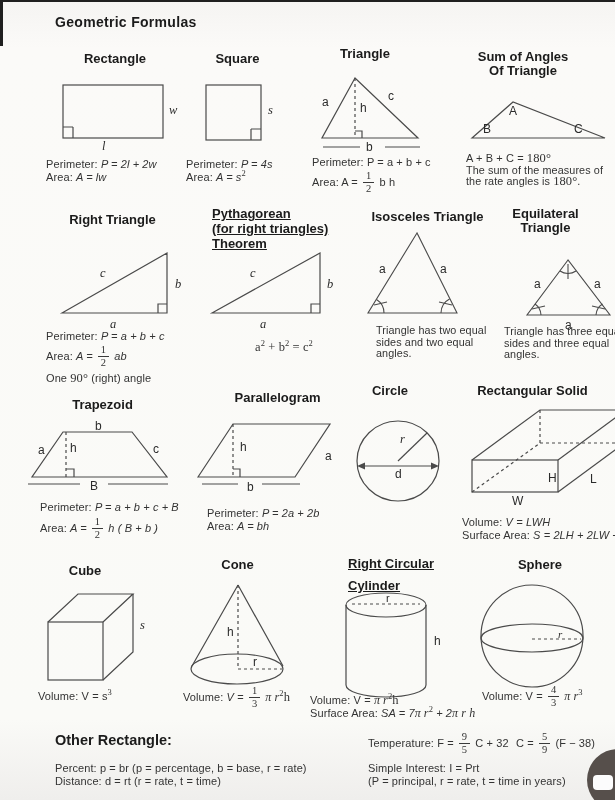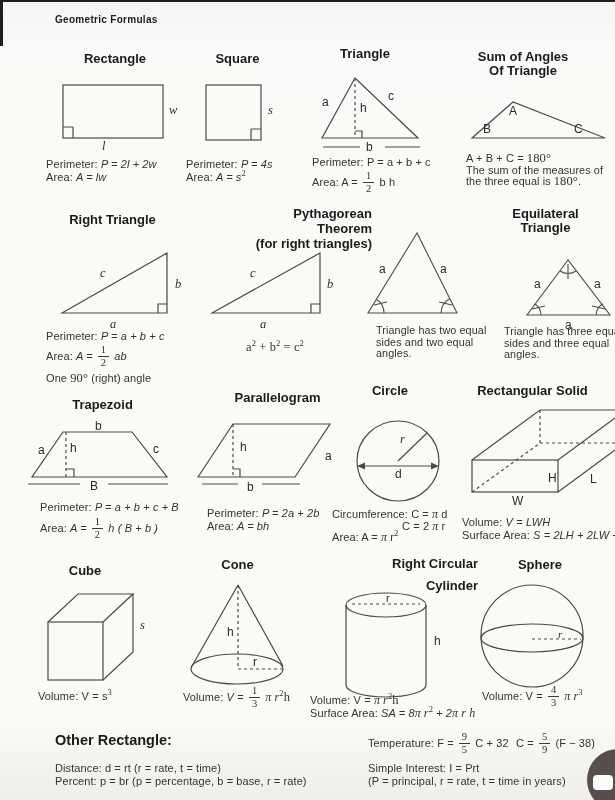--- a/index.html
+++ b/index.html
@@ -2,23 +2,23 @@
 <html><head>
 <meta charset="utf-8">
 <style>
   html,body{margin:0;padding:0;background:#e9e9e7;}
   #page{
     position:relative;width:615px;height:800px;overflow:hidden;
     background:linear-gradient(180deg,#f5f4f2 0%,#fbfaf8 6%,#fafaf7 90%,#efeeec 100%);
     font-family:"Liberation Sans",sans-serif;color:#2e2e2e;
   }
   .abs{position:absolute;}
-  .pgtitle{font-size:10px;font-weight:bold;color:#1b1b1b;letter-spacing:.3px;white-space:nowrap;}
+  .pgtitle{font-size:14px;font-weight:bold;color:#1b1b1b;letter-spacing:.3px;white-space:nowrap;}
   .hd{position:absolute;font-size:13px;font-weight:bold;color:#1b1b1b;text-align:center;line-height:14px;white-space:nowrap;}
-  .hd.left{text-align:right;}
+  .hd.left{text-align:left;text-decoration:underline;}
   .fm{position:absolute;font-size:11px;line-height:13px;color:#333;letter-spacing:.1px;white-space:nowrap;}
   .fm .ln{display:block;}
   .desc{font-size:10.8px;line-height:11.6px;}
   .vi{font-style:italic;margin-top:48px;}
   .vm{font-family:"Liberation Serif",serif;font-size:12.5px;}
   .vmi{font-family:"Liberation Serif",serif;font-style:italic;font-size:12px;}
   .fm sup{font-family:"Liberation Serif",serif;font-size:8.5px;vertical-align:5px;line-height:0;}
   .frac{display:inline-block;vertical-align:middle;text-align:center;font-family:"Liberation Serif",serif;font-size:10.5px;line-height:10px;margin:0 2px;position:relative;top:-1px;}
   .frac .fn{display:block;border-bottom:1px solid #3a3a3a;padding:0 3px 1px;}
   .frac .fd{display:block;padding:1px 3px 0;}
@@ -91,55 +91,56 @@
   </div>
   <svg style="left:462px;top:95px;" width="150" height="50">
     <path d="M10 43 L51 7 L143 43 Z" stroke="#4a4a4a" stroke-width="1.2" fill="none"></path>
   </svg>
   <span class="dl" style="left:509px;top:104px;">A</span>
   <span class="dl" style="left:483px;top:122px;">B</span>
   <span class="dl" style="left:574px;top:122px;">C</span>
   <div class="fm" style="left:466px;top:152px;line-height:12.5px;">
     <span class="ln"><span>A + B + C = </span><span class="vm">180°</span></span>
     <span class="ln desc"><span>The sum of the measures of</span></span>
-    <span class="ln desc"><span>the three equal is </span><span class="vm">180°</span><span>.</span></span>
+    <span class="ln desc"><span>the rate angles is </span><span class="vm">180°</span><span>.</span></span>
   </div>
 
   <div class="hd" style="left:40px;top:213px;width:145px;">Right Triangle</div>
   <svg style="left:55px;top:248px;" width="125" height="72">
     <g stroke="#4a4a4a" stroke-width="1.2" fill="none">
       <path d="M7 65 L112 5 L112 65 Z"></path>
       <path d="M103 65 V56 H112"></path>
     </g>
   </svg>
   <span class="dl it" style="left:100px;top:266px;">c</span>
   <span class="dl it" style="left:175px;top:277px;">b</span>
   <span class="dl it" style="left:110px;top:317px;">a</span>
   <div class="fm" style="left:46px;top:330px;">
     <span class="ln"><span>Perimeter: </span><span class="vi">P = a + b + c</span></span>
     <span class="ln" style="margin:3px 0;"><span>Area: </span><span class="vi">A = </span><span class="frac"><span class="fn">1</span><span class="fd">2</span></span><span class="vi"> ab</span></span>
     <span class="ln"><span>One </span><span class="vm">90°</span><span> (right) angle</span></span>
   </div>
 
   <div class="hd left" style="left:212px;top:206px;width:160px;line-height:15px;">
     <span style="display:block;">Pythagorean</span>
+    <span style="display:block;">(for right triangles)</span>
     <span style="display:block;">Theorem</span>
-    <span style="display:block;">(for right triangles)</span>
   </div>
   <svg style="left:205px;top:248px;" width="125" height="72">
     <g stroke="#4a4a4a" stroke-width="1.2" fill="none">
       <path d="M7 65 L115 5 L115 65 Z"></path>
       <path d="M106 65 V56 H115"></path>
     </g>
   </svg>
   <span class="dl it" style="left:250px;top:266px;">c</span>
   <span class="dl it" style="left:327px;top:277px;">b</span>
   <span class="dl it" style="left:260px;top:317px;">a</span>
-  <div class="fm eq" style="left:220px;top:340px;width:110px;"><span class="vm">a</span><sup>2</sup><span class="vm"> + b</span><sup>2</sup><span class="vm"> = c</span><sup>2</sup></div>
-
+  <div class="fm eq" style="left:229px;top:340px;width:110px;"><span class="vm">a</span><sup>2</sup><span class="vm"> + b</span><sup>2</sup><span class="vm"> = c</span><sup>2</sup></div>
+
+  <div class="hd" style="left:350px;top:210px;width:155px;">Isosceles  Triangle</div>
   <svg style="left:360px;top:225px;" width="105" height="95">
     <g stroke="#4a4a4a" stroke-width="1.1" fill="none">
       <path d="M57 8 L8 88 L97 88 Z"></path>
       <path d="M16.5 74.5 A16 16 0 0 1 24 88"></path>
       <path d="M14 80 L27 77"></path>
       <path d="M81 88 A16 16 0 0 1 89.5 74"></path>
       <path d="M79 77 L92 80"></path>
     </g>
   </svg>
   <span class="dl" style="left:379px;top:262px;">a</span>
@@ -215,25 +216,20 @@
     <g stroke="#4a4a4a" stroke-width="1.2" fill="none">
       <ellipse cx="46" cy="45" rx="41" ry="40"></ellipse>
       <path d="M46 45 L75 17"></path>
       <path d="M9 50 H83"></path>
     </g>
     <polygon points="5,50 13,46.5 13,53.5" fill="#4a4a4a"></polygon>
     <polygon points="87,50 79,46.5 79,53.5" fill="#4a4a4a"></polygon>
   </svg>
   <span class="dl it" style="left:400px;top:432px;">r</span>
   <span class="dl" style="left:395px;top:467px;">d</span>
-  <div class="fm" style="left:332px;top:509px;line-height:11.5px;">
-    <span class="ln"><span>Circumference: C = </span><span class="vmi">π</span><span> d</span></span>
-    <span class="ln" style="padding-left:70px;"><span>C = 2 </span><span class="vmi">π</span><span> r</span></span>
-    <span class="ln"><span>Area:  A = </span><span class="vmi">π</span><span> r</span><sup>2</sup></span>
-  </div>
 
   <div class="hd" style="left:450px;top:384px;width:165px;">Rectangular Solid</div>
   <svg style="left:460px;top:402px;" width="155" height="102">
     <g stroke="#4a4a4a" stroke-width="1.2" fill="none">
       <rect x="12" y="58" width="86" height="32"></rect>
       <path d="M12 58 L80 8 L166 8"></path>
       <path d="M98 58 L166 8"></path>
       <path d="M98 90 L166 40"></path>
       <g stroke-dasharray="3,3">
         <path d="M80 8 V41"></path>
@@ -289,40 +285,40 @@
       <ellipse cx="46" cy="15" rx="40" ry="12"></ellipse>
       <path d="M6 15 V95 M86 15 V95"></path>
       <path d="M6 95 A40 12 0 0 0 86 95"></path>
       <path d="M12 14 H80" stroke-dasharray="3,3"></path>
     </g>
   </svg>
   <span class="dl" style="left:386px;top:592px;font-size:11px;">r</span>
   <span class="dl" style="left:434px;top:634px;">h</span>
   <div class="fm" style="left:310px;top:694px;">
     <span class="ln"><span>Volume:  V = </span><span class="vmi">π r</span><sup>2</sup><span class="vm">h</span></span>
-    <span class="ln"><span>Surface Area:  </span><span class="vi">SA = 8</span><span class="vmi">π r</span><sup>2</sup><span class="vi"> + 2</span><span class="vmi">π r h</span></span>
+    <span class="ln"><span>Surface Area:  </span><span class="vi">SA = 7</span><span class="vmi">π r</span><sup>2</sup><span class="vi"> + 2</span><span class="vmi">π r h</span></span>
   </div>
 
   <div class="hd" style="left:480px;top:558px;width:120px;">Sphere</div>
   <svg style="left:478px;top:583px;" width="110" height="108">
     <g stroke="#4a4a4a" stroke-width="1.2" fill="none">
       <circle cx="54" cy="53" r="51"></circle>
       <ellipse cx="54" cy="55" rx="51" ry="14"></ellipse>
       <path d="M54 56 H103" stroke-dasharray="3,3"></path>
     </g>
   </svg>
   <span class="dl it" style="left:558px;top:628px;font-size:11px;">r</span>
   <div class="fm" style="left:482px;top:686px;">
     <span class="ln"><span>Volume:  V = </span><span class="frac"><span class="fn">4</span><span class="fd">3</span></span><span class="vmi"> π r</span><sup>3</sup></span>
   </div>
 
   <div class="abs" style="left:55px;top:732px;font-size:14.5px;font-weight:bold;color:#1b1b1b;">Other Rectangle:</div>
   <div class="fm" style="left:55px;top:762px;line-height:12.5px;">
+    <span class="ln"><span>Percent:  p = br (p = percentage, b = base, r = rate)</span></span>
     <span class="ln"><span>Distance: d = rt (r = rate, t = time)</span></span>
-    <span class="ln"><span>Percent:  p = br (p = percentage, b = base, r = rate)</span></span>
   </div>
   <div class="fm" style="left:368px;top:733px;"><span>Temperature:  F = </span><span class="frac"><span class="fn">9</span><span class="fd">5</span></span><span> C + 32</span></div>
   <div class="fm" style="left:516px;top:733px;"><span>C = </span><span class="frac"><span class="fn">5</span><span class="fd">9</span></span><span> (F − 38)</span></div>
   <div class="fm" style="left:368px;top:762px;line-height:12.5px;">
     <span class="ln"><span>Simple Interest: I = Prt</span></span>
     <span class="ln"><span>(P = principal, r = rate, t = time in years)</span></span>
   </div>
 
   <div class="fab" style="left:587px;top:749px;width:62px;height:62px;background:#564f4b;">
     <span class="sq" style="left:6px;top:26px;width:20px;height:15px;"></span>

